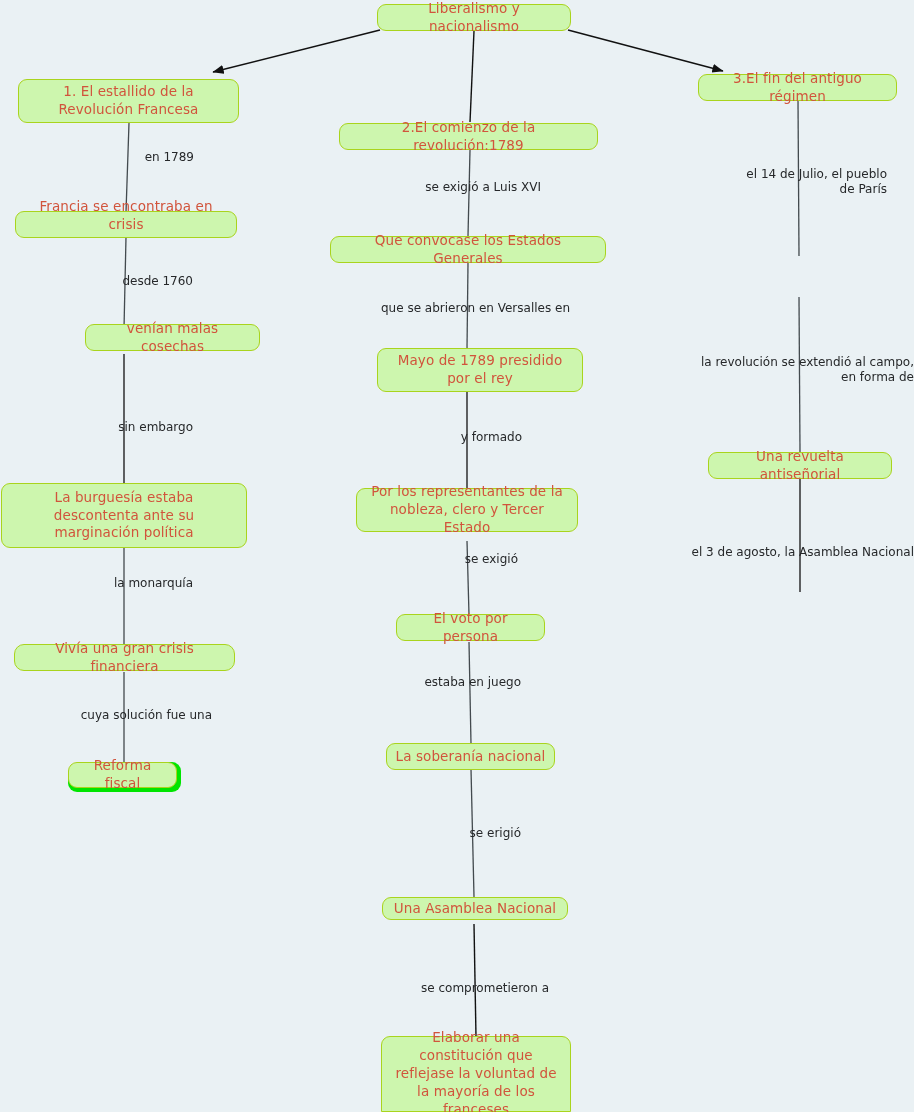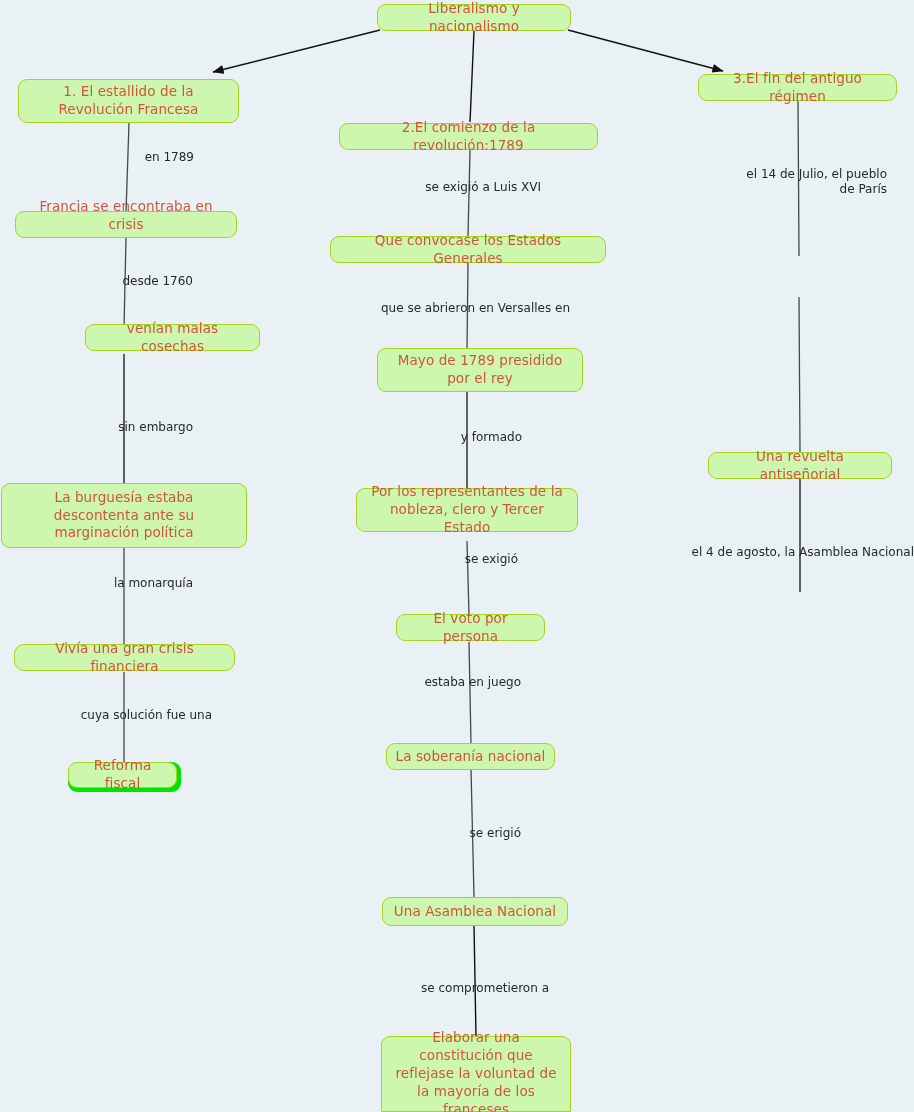--- a/index.html
+++ b/index.html
@@ -150,35 +150,37 @@
   <div class="node" style="left:396px; top:614px; width:149px; height:27px;">
     <span>El voto por persona</span>
   </div>
   <div class="edge-label" style="left:419px; top:675px; width:102px;"><span>estaba en juego</span></div>
 
   <div class="node" style="left:386px; top:743px; width:169px; height:27px;">
     <span>La soberanía nacional</span>
   </div>
   <div class="edge-label" style="left:426px; top:826px; width:95px;"><span>se erigió</span></div>
 
-  <div class="node" style="left:382px; top:897px; width:186px; height:29px;">
+  <div class="node" style="left:382px; top:897px; width:186px; height:23px;">
     <span>Una Asamblea Nacional</span>
   </div>
   <div class="edge-label" style="left:403px; top:981px; width:146px;"><span>se comprometieron a</span></div>
 
   <div class="node" style="left:381px; top:1036px; width:190px; height:76px; border-radius:9px 9px 0 0;">
     <span>Elaborar una constitución que reflejase la voluntad de la mayoría de los franceses</span>
   </div>
 
   <div class="node" style="left:698px; top:74px; width:199px; height:27px;">
     <span>3.El fin del antiguo régimen</span>
   </div>
   <div class="edge-label" style="left:712px; top:167px; width:175px;"><span>el 14 de Julio, el pueblo
 de París</span></div>
 
+  <div class="edge-label" style="left:686px; top:355px; width:228px;"><span>la revolución se extendió al campo,
+en forma de</span></div>
 
   <div class="node" style="left:708px; top:452px; width:184px; height:27px;">
     <span>Una revuelta antiseñorial</span>
   </div>
-  <div class="edge-label" style="left:688px; top:545px; width:226px;"><span>el 4 de agosto, la Asamblea Nacional</span></div>
+  <div class="edge-label" style="left:688px; top:545px; width:226px;"><span>el 3 de agosto, la Asamblea Nacional</span></div>
 
 
 </div>
 
 </body></html>

